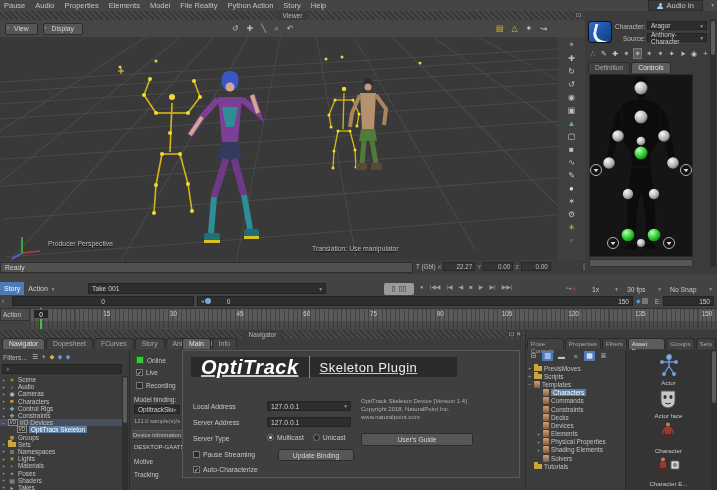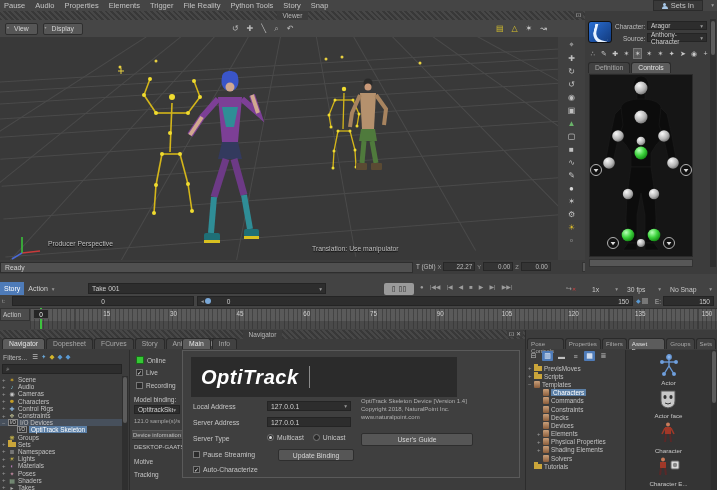--- a/index.html
+++ b/index.html
@@ -96,21 +96,21 @@
   .folder { display:inline-block; width:8px; height:5px; background:#caa53a; position:relative; margin-right:2px; }
   .folder:before { content:""; position:absolute; left:0; top:-2px; width:4px; height:2px; background:#caa53a; }
   .tmpl { display:inline-block; width:6px; height:7px; background:linear-gradient(#caa07a,#8a5c3a); margin-right:2px; border-radius:1px; }
 
   
   #otleft { position:absolute; left:132px; top:20px; width:50px; height:140px; }
   .otrow { position:absolute; display:flex; align-items:center; gap:3px; font-size:6.5px; color:#c5c5c5; white-space:nowrap; }
   #ot-online-sq { width:8px; height:8px; background:#35c835; border:1px solid #1a6a1a; }
   #otmain { position:absolute; left:182px; top:8px; width:341px; height:152px; }
   #otbox { position:absolute; left:0; top:12px; width:338px; height:128px; border:1px solid #5a5a5a; background:#3f3f3f; }
-  #otlogo { position:absolute; left:8px; top:6px; width:266px; height:40px; background:#2b2b2b; display:flex; align-items:center; }
+  #otlogo { position:absolute; left:8px; top:6px; width:266px; height:20px; background:#2b2b2b; display:flex; align-items:center;text-decoration:underline; }
   #otlogo .lp { font-size:20px; font-weight:bold; font-style:italic; color:#fff; letter-spacing:.5px; padding:0 10px; }
   #otlogo .ldiv { width:1px; height:22px; background:#8a8a8a; }
   #otlogo .ls { font-size:13px; font-weight:300; color:#eee; padding:0 10px; letter-spacing:.5px; }
   .otlbl { font-size:6.8px; color:#c5c5c5; }
   .otfield { background:#2d2d2d; border:1px solid #242424; height:10px; font-size:6.8px; color:#d0d0d0; display:flex; align-items:center; justify-content:space-between; padding:0 3px; }
   .about { font-size:6px; color:#b0b0b0; line-height:8px; }
 
   
   #respanel { left:525px; top:330px; width:192px; height:160px; background:#3c3c3c; border-left:1px solid #2c2c2c; }
   #restabs { position:absolute; left:1px; top:8px; display:flex; }
@@ -127,29 +127,29 @@
 <body>
 
 <div id="stage">
 
   <div id="menubar" class="abs">
     <span id="menu-items" style="display:flex;gap:10px;">
         <span class="menu-item">Pause</span>
         <span class="menu-item">Audio</span>
         <span class="menu-item">Properties</span>
         <span class="menu-item">Elements</span>
-        <span class="menu-item">Trigger</span>
+        <span class="menu-item">Model</span>
         <span class="menu-item">File Reality</span>
-        <span class="menu-item">Python Tools</span>
+        <span class="menu-item">Python Action</span>
         <span class="menu-item">Story</span>
-        <span class="menu-item">Snap</span>
+        <span class="menu-item">Help</span>
       </span>
     <span id="signin">
       <span class="person"></span>
-      <span>Sets In</span>
+      <span>Audio In</span>
     </span>
     <span class="abs caret" style="right:3px;top:2px;">▾</span>
   </div>
 
   <div class="ptitle" id="viewer-toolbar">
     <span class="tlabel">Viewer</span>
     <span class="winicons">
         <span>⊡</span>
       </span>
   </div>
@@ -680,20 +680,21 @@
 
     <div id="otmain">
       <div id="ottabs" style="position:absolute;left:0;top:0;display:flex;">
           <span class="tab active">Main</span>
           <span class="tab">Info</span>
         </div>
       <div id="otbox">
         <div id="otlogo">
           <span class="lp">OptiTrack</span>
           <span class="ldiv"></span>
+          <span class="ls">Skeleton Plugin</span>
         </div>
         <span class="otlbl abs" style="left:10px;top:52px;">Local Address</span>
         <span class="otfield abs" style="left:84px;top:50px;width:84px;">
           <span>127.0.0.1</span>
             <span class="caret">▾</span>
           </span>
         <span class="otlbl abs" style="left:10px;top:68px;">Server Address</span>
         <span class="otfield abs" style="left:84px;top:66px;width:84px;">
           <span>127.0.0.1</span>
           </span>

